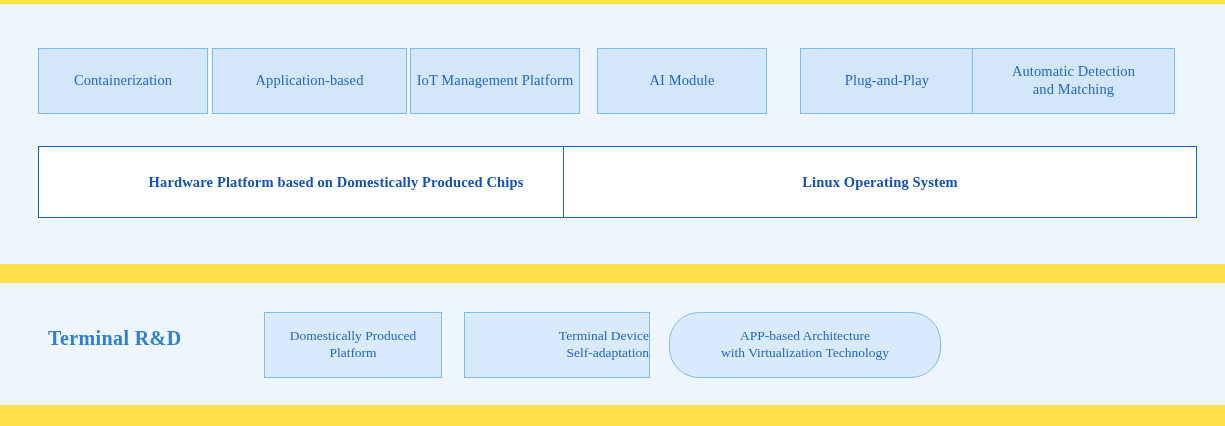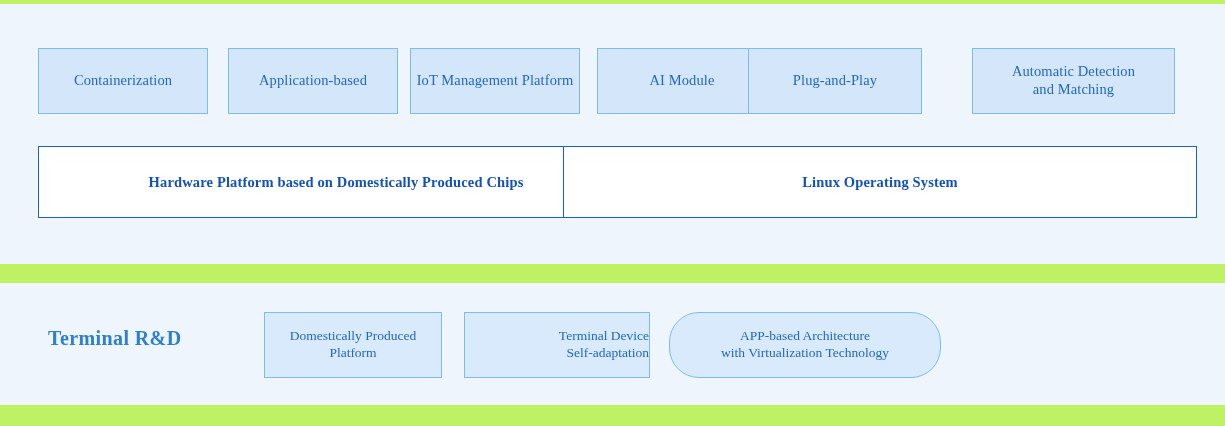--- a/index.html
+++ b/index.html
@@ -11,21 +11,21 @@
     width: 1225px;
     height: 426px;
     background: #ffffff;
     font-family: "Liberation Serif", "DejaVu Serif", serif;
     overflow: hidden;
   }
   #root {
     position: relative;
     width: 1225px;
     height: 426px;
-    background: #bef264;
+    background: #fde047;
   }
 
   
   .panel {
     position: absolute;
     left: 0;
     width: 1225px;
     background: #eef5fd;
   }
   #panel-architecture {
@@ -74,24 +74,24 @@
     border: 1px solid #7cbdf0;
     font-size: 13.5px;
     line-height: 1.25;
     color: #2268c4;
   }
 
   
   .row-capability { top: 48px; height: 66px; }
 
   #chip-containerization { left: 38px;  width: 170px; }
-  #chip-application      { left: 228px; width: 170px; }
+  #chip-application      { left: 212px; width: 195px; }
   #chip-iot              { left: 410px; width: 170px; }
   #chip-ai               { left: 597px; width: 170px; }
-  #chip-plugplay         { left: 748px; width: 174px; }
+  #chip-plugplay         { left: 800px; width: 174px; }
   #chip-autodetect       { left: 972px; width: 203px; }
 
   
   .row-foundation { top: 146px; height: 72px; }
   #foundation-hardware { left: 38px;  width: 596px; }
   #foundation-linux    { left: 563px; width: 634px; }
 
   
   #terminal-label {
     position: absolute;

